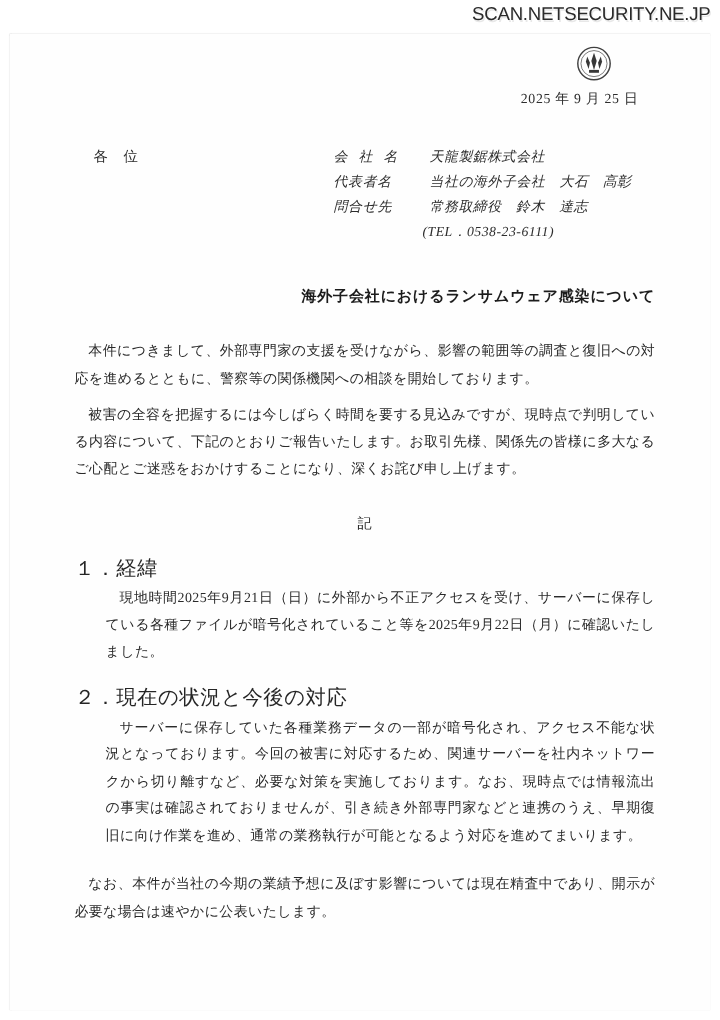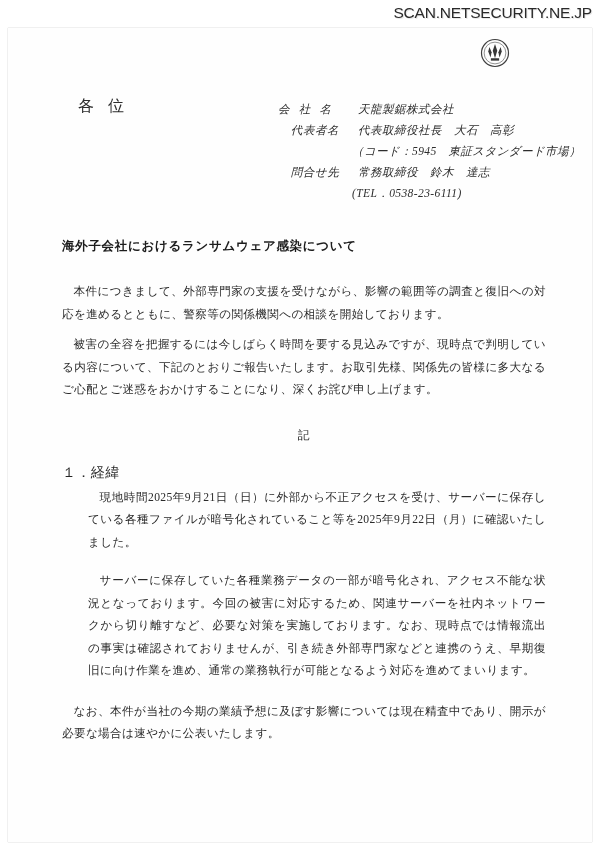--- a/index.html
+++ b/index.html
@@ -70,22 +70,22 @@
   .date-line {
     text-align: right;
     padding-right: 14px;
     font-size: 11.5px;
     letter-spacing: 0.6px;
     margin-top: 1px;
     color: #262626;
   }
 
   .addressee {
-    margin-top: 22px;
-    font-size: 16px;
+    margin-top: 32px;
+    font-size: 12px;
     letter-spacing: 5px;
     color: #262626;
     padding-left: 16px;
   }
 
   
   .company-block {
     margin-top: -18px;
     margin-left: 216px;
     font-size: 11.5px;
@@ -96,35 +96,35 @@
   .cb-row {
     display: flex;
     align-items: baseline;
     white-space: nowrap;
   }
   .cb-label {
     width: 74px;
     flex: none;
     letter-spacing: 3.2px;
   }
-  .cb-label.tight { letter-spacing: 0.6px; text-align: center; }
+  .cb-label.tight { letter-spacing: 0.6px; }
   .cb-value {
     letter-spacing: 0.5px;
   }
   .cb-sub {
     margin-left: 74px;
     letter-spacing: 0.4px;
     white-space: nowrap;
   }
   .cb-indent-1 { padding-left: 6px; text-align: right; }
 
   
   .doc-title {
     margin-top: 34px;
-    text-align: left;
+    text-align: right;
     font-size: 12.5px;
     font-weight: 700;
     letter-spacing: 0.7px;
     color: #141414;
   }
 
   
   .body-area {
     margin-top: 26px;
     font-size: 11.6px;
@@ -141,21 +141,21 @@
 
   .kilabel {
     text-align: center;
     margin: 22px 0 16px 0;
     font-size: 11.8px;
     letter-spacing: 0.5px;
   }
 
   .section-head {
     margin: 0 0 2px 0;
-    font-size: 14px;
+    font-size: 17px;
     letter-spacing: 0.4px;
     color: #1d1d1d;
   }
   .section-body {
     margin: 0 0 16px 0;
     padding-left: 26px;
     text-indent: 1em;
     text-align: justify;
   }
   .closing {
@@ -178,51 +178,52 @@
           <circle cx="20" cy="20" r="18" fill="none" stroke="#3a3a3a" stroke-width="1.6"></circle>
           <circle cx="20" cy="20" r="14.5" fill="none" stroke="#5a5a5a" stroke-width="0.9"></circle>
           <path d="M20 8 L23 17 L20 27 L17 17 Z" fill="#303030"></path>
           <path d="M12.5 12 L15.5 19 L14 26 L11 18 Z" fill="#303030"></path>
           <path d="M27.5 12 L24.5 19 L26 26 L29 18 Z" fill="#303030"></path>
           <rect x="14.5" y="27" width="11" height="3.2" fill="#303030"></rect>
         </svg>
       </div>
     </div>
 
+    <div class="date-line">2025 年 9 月 25 日</div>
 
     <div class="addressee">各 位</div>
 
     <div class="company-block">
       <div class="cb-row">
         <span class="cb-label">会 社 名</span>
         <span class="cb-value cb-indent-1">天龍製鋸株式会社</span>
       </div>
       <div class="cb-row">
         <span class="cb-label tight">代表者名</span>
-        <span class="cb-value cb-indent-1">代表取締役社長　大石　高彰</span>
-      </div>
-      <div class="cb-sub">（コード：5945　東証スタンダード市場）</div>
+        <span class="cb-value cb-indent-1">当社の海外子会社　大石　高彰</span>
+      </div>
       <div class="cb-row">
         <span class="cb-label tight">問合せ先</span>
         <span class="cb-value cb-indent-1">常務取締役　鈴木　達志</span>
       </div>
       <div class="cb-sub">(TEL．0538-23-6111)</div>
     </div>
 
     <div class="doc-title">海外子会社におけるランサムウェア感染について</div>
 
     <div class="body-area">
       <p class="para gap">本件につきまして、外部専門家の支援を受けながら、影響の範囲等の調査と復旧への対応を進めるとともに、警察等の関係機関への相談を開始しております。</p>
       <p class="para gap">被害の全容を把握するには今しばらく時間を要する見込みですが、現時点で判明している内容について、下記のとおりご報告いたします。お取引先様、関係先の皆様に多大なるご心配とご迷惑をおかけすることになり、深くお詫び申し上げます。</p>
 
       <div class="kilabel">記</div>
 
       <p class="section-head">１．経緯</p>
       <p class="section-body">現地時間2025年9月21日（日）に外部から不正アクセスを受け、サーバーに保存している各種ファイルが暗号化されていること等を2025年9月22日（月）に確認いたしました。</p>
 
+      <p class="section-head">２．現在の状況と今後の対応</p>
       <p class="section-body">サーバーに保存していた各種業務データの一部が暗号化され、アクセス不能な状況となっております。今回の被害に対応するため、関連サーバーを社内ネットワークから切り離すなど、必要な対策を実施しております。なお、現時点では情報流出の事実は確認されておりませんが、引き続き外部専門家などと連携のうえ、早期復旧に向け作業を進め、通常の業務執行が可能となるよう対応を進めてまいります。</p>
 
       <p class="closing">なお、本件が当社の今期の業績予想に及ぼす影響については現在精査中であり、開示が必要な場合は速やかに公表いたします。</p>
 
     </div>
 
   </div>
 </div>
 
 </body></html>

